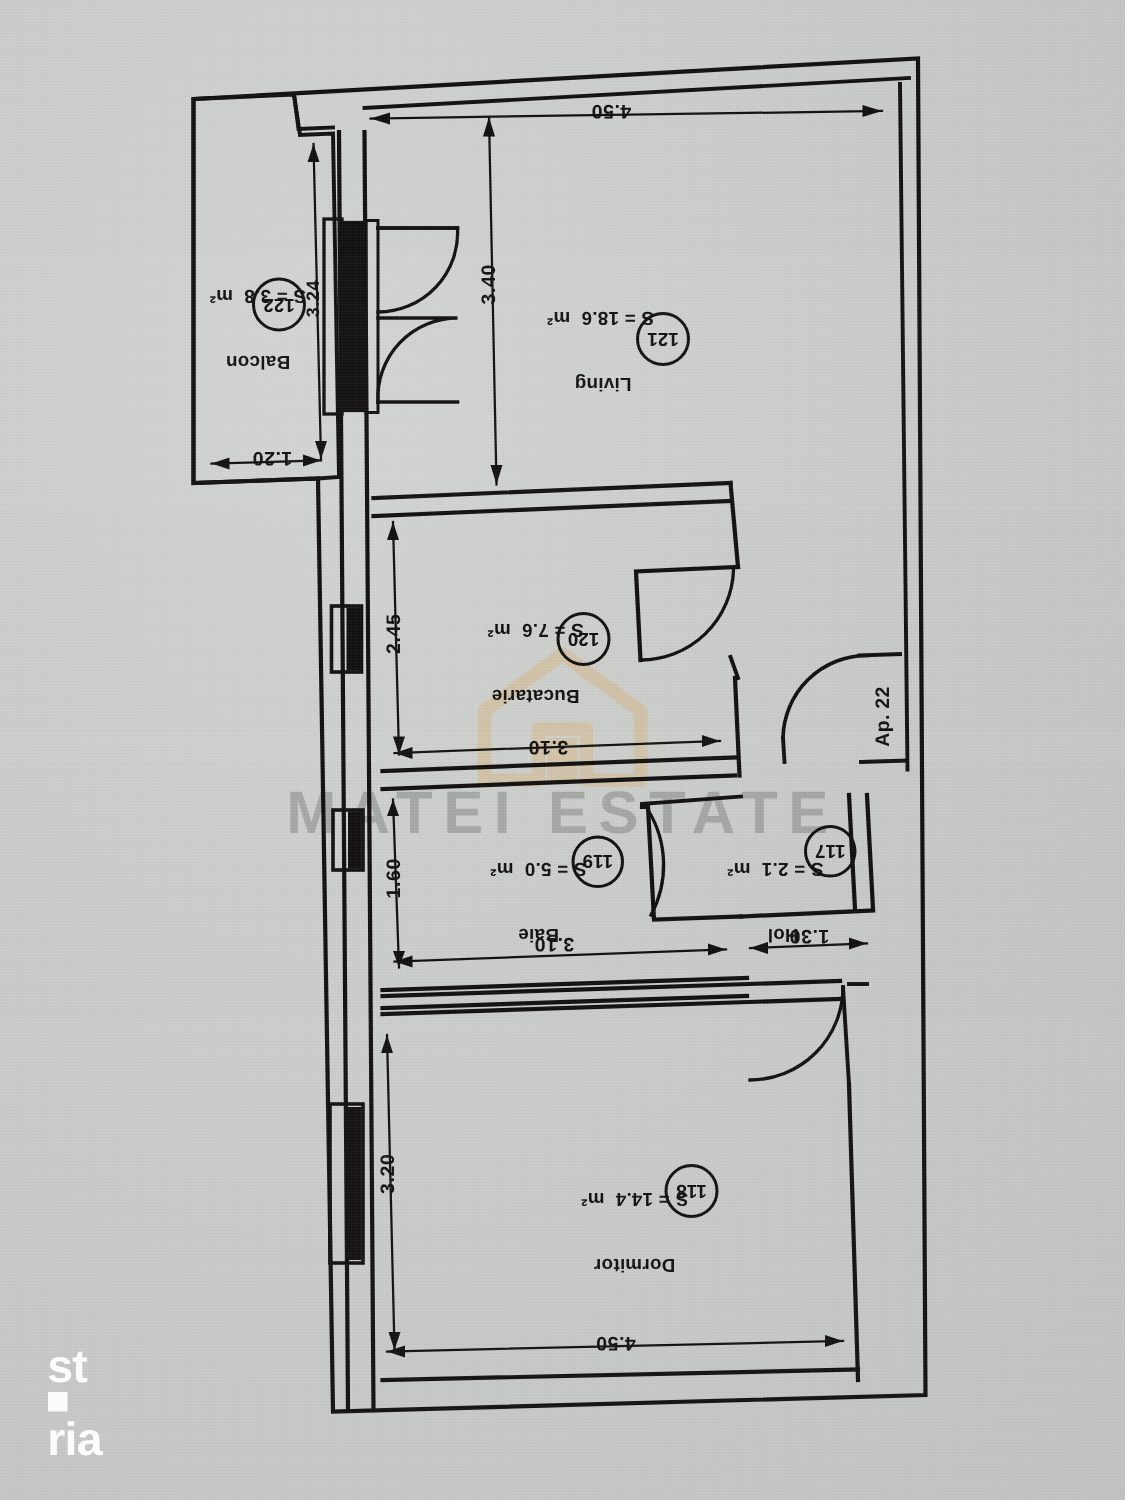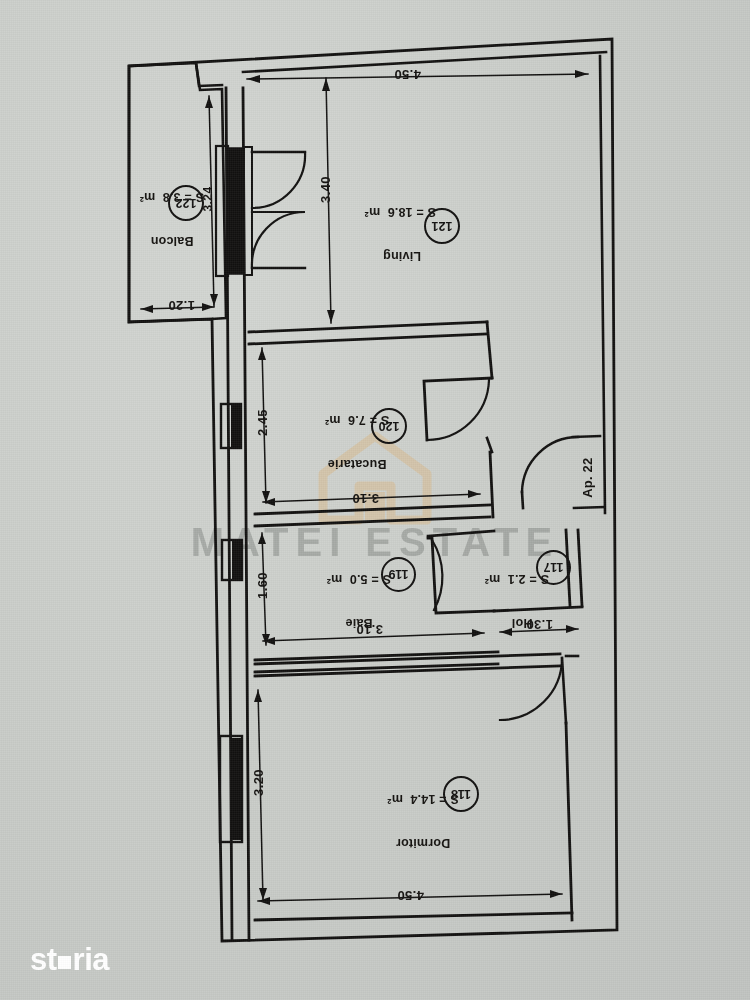--- a/index.html
+++ b/index.html
@@ -66,20 +66,21 @@
     margin-top:-6px;
   }
   #wm-house{opacity:.5;}
   
   #storia{
     position:absolute;left:30px;bottom:22px;
     display:flex;align-items:baseline;
     color:#ffffff;
     font-size:31px;font-weight:bold;letter-spacing:-.5px;
     font-family:"Liberation Sans", sans-serif;
+    flex-direction:column;
   }
   #storia .sq{
     display:inline-block;width:13px;height:13px;
     background:#ffffff;margin:0 1.5px;position:relative;top:-1px;
   }
 </style>
 </head>
 <body>
 
 <div id="stage">

